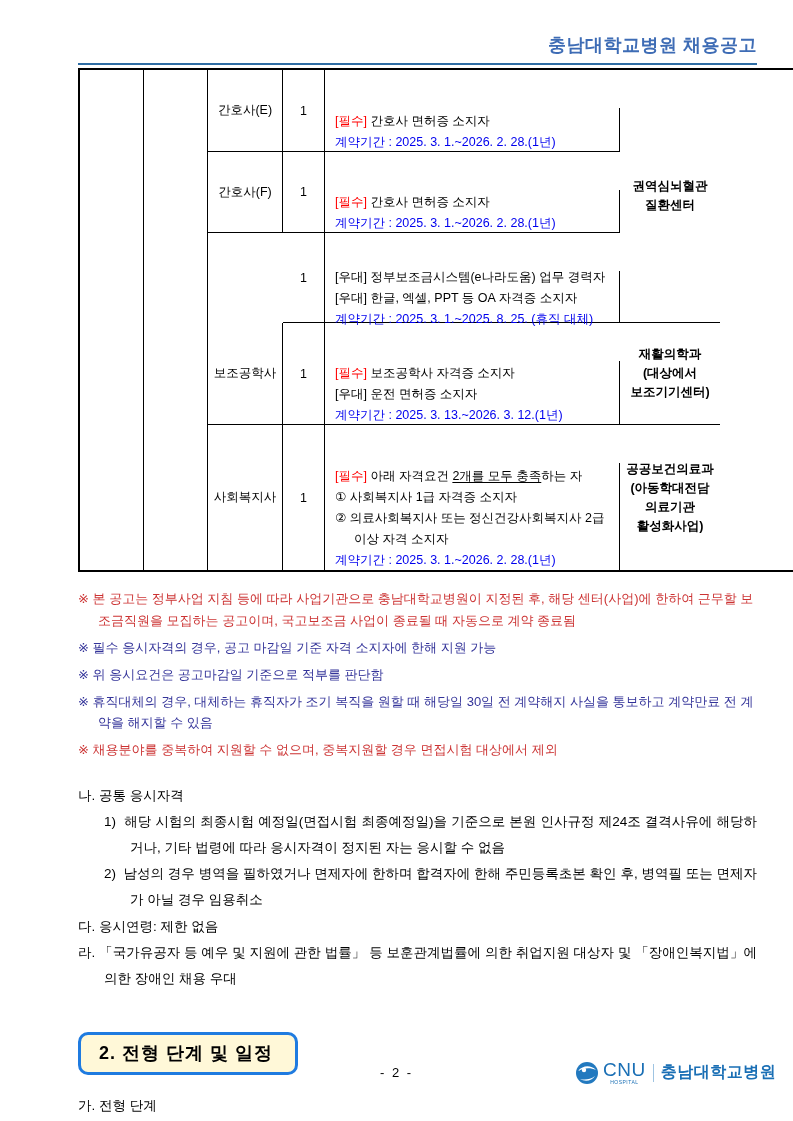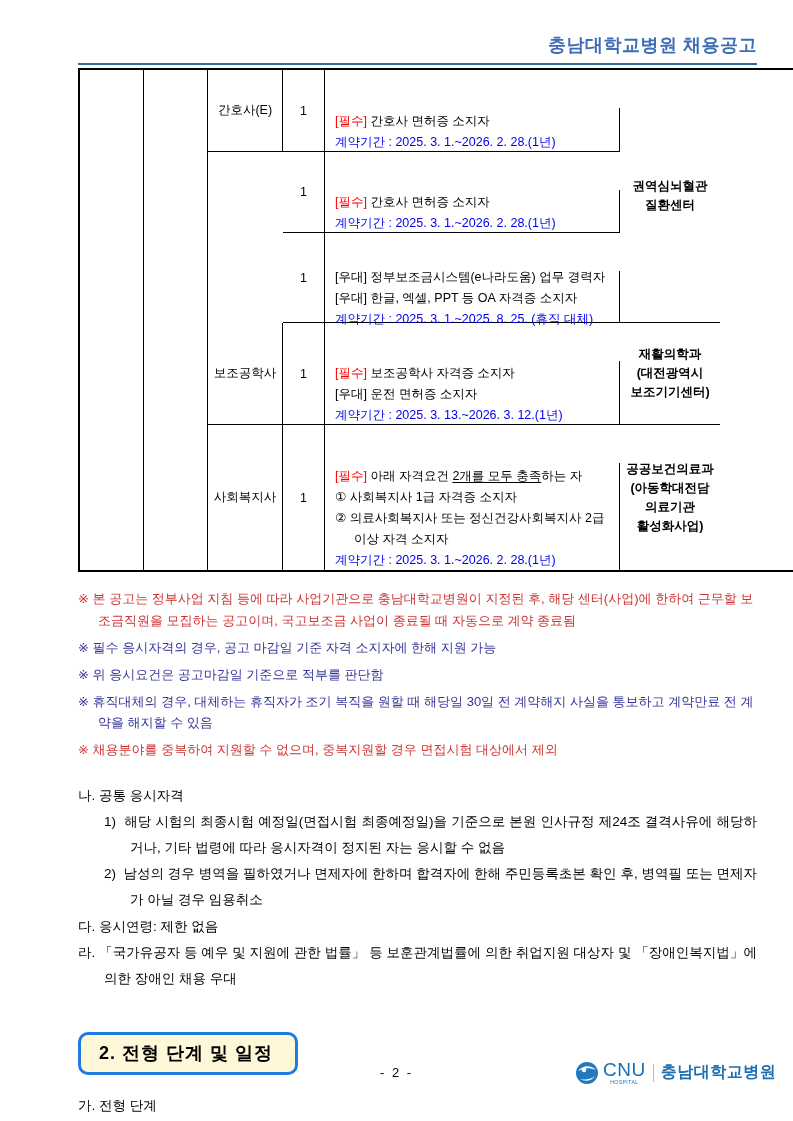--- a/index.html
+++ b/index.html
@@ -95,20 +95,21 @@
       <div class="cell center col1"></div>
       <div class="cell center col2"></div>
 
       <div class="cell center" style="grid-column:3;grid-row:1;">간호사(E)</div>
       <div class="cell center" style="grid-column:4;grid-row:1;">1</div>
       <div class="cell req" style="grid-column:5;grid-row:1;">
         <div><span class="prefix">[필수]</span><span> 간호사 면허증 소지자</span></div>
         <div class="contract">계약기간 : 2025. 3. 1.~2026. 2. 28.(1년)</div>
       </div>
 
+      <div class="cell center" style="grid-column:3;grid-row:2;">간호사(F)</div>
       <div class="cell center" style="grid-column:4;grid-row:2;">1</div>
       <div class="cell req" style="grid-column:5;grid-row:2;">
         <div><span class="prefix">[필수]</span><span> 간호사 면허증 소지자</span></div>
         <div class="contract">계약기간 : 2025. 3. 1.~2026. 2. 28.(1년)</div>
       </div>
 
       <div class="cell center" style="grid-column:4;grid-row:3;">1</div>
       <div class="cell req" style="grid-column:5;grid-row:3;">
         <div>[우대] 정부보조금시스템(e나라도움) 업무 경력자</div>
         <div>[우대] 한글, 엑셀, PPT 등 OA 자격증 소지자</div>
@@ -135,21 +136,21 @@
 
       <div class="cell center no-r dept-span" style="grid-row:1/4;">
         <div>
           <div>권역심뇌혈관</div>
           <div>질환센터</div>
         </div>
       </div>
       <div class="cell center no-r dept-span" style="grid-row:4;">
         <div>
           <div>재활의학과</div>
-          <div>(대전광역시</div>
+          <div>(대상에서</div>
           <div>보조기기센터)</div>
         </div>
       </div>
       <div class="cell center no-r no-b dept-span" style="grid-row:5;">
         <div>
           <div>공공보건의료과</div>
           <div>(아동학대전담</div>
           <div>의료기관</div>
           <div>활성화사업)</div>
         </div>

